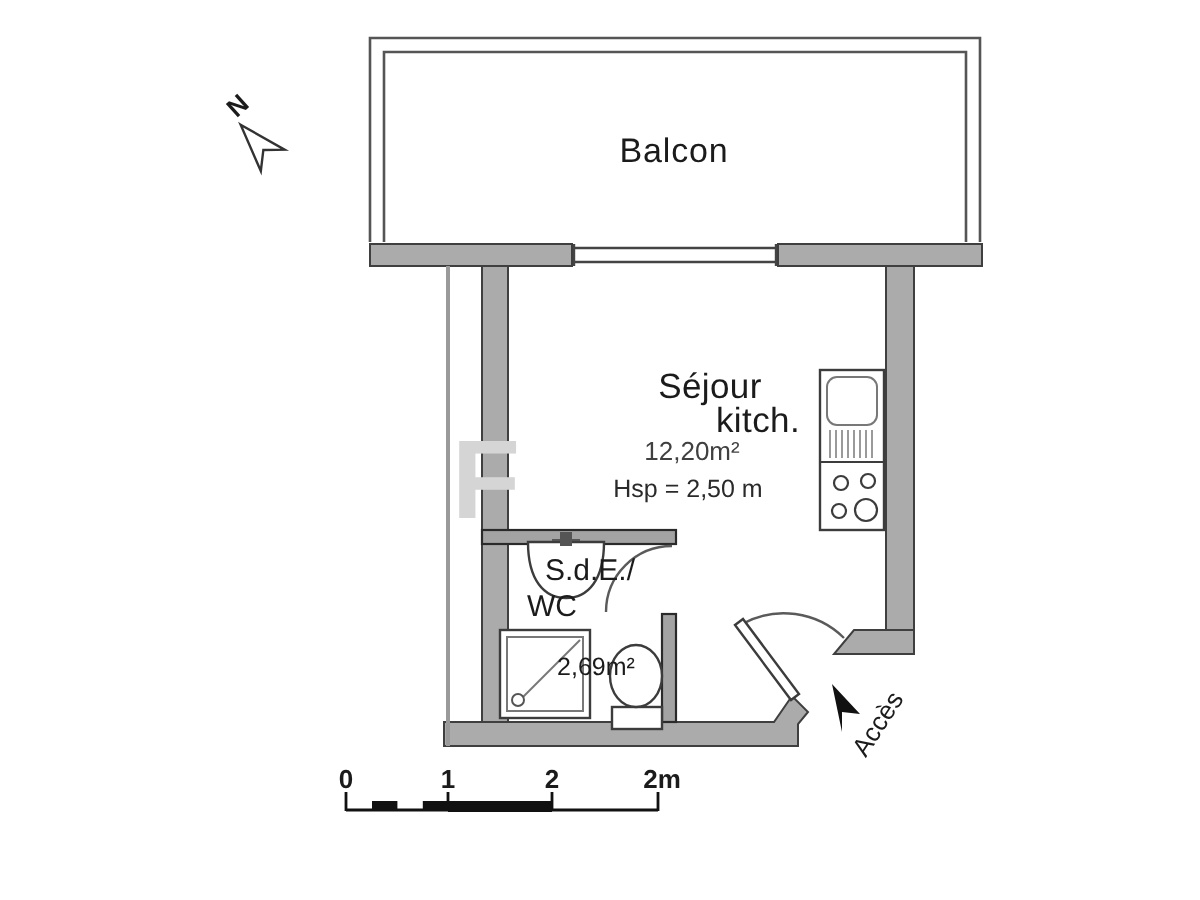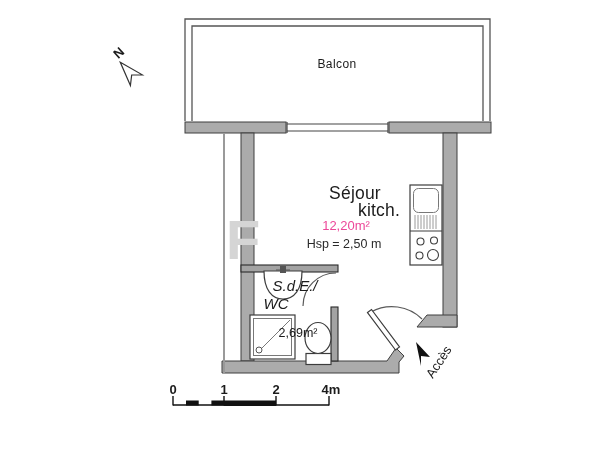--- a/index.html
+++ b/index.html
@@ -6,25 +6,25 @@
   #stage{
     position:relative;width:600px;height:450px;background:#ffffff;overflow:hidden;
     font-family:"Liberation Sans","DejaVu Sans",sans-serif;color:#1b1b1b;
   }
   #plan-svg{position:absolute;left:0;top:0;z-index:1;}
   .lbl{
     position:absolute;z-index:3;white-space:nowrap;
     transform:translate(-50%,-50%);
     color:#1b1b1b;line-height:1.05;text-align:center;
   }
-  .lbl-balcony{font-size:12px;letter-spacing:.4px;}
+  .lbl-balcony{font-size:17px;letter-spacing:.4px;margin-top:12px;}
   .lbl-room{font-size:17.5px;letter-spacing:.2px;}
-  .lbl-area{font-size:13px;color:#ec4899;}
+  .lbl-area{font-size:13px;color:#404040;}
   .lbl-hsp{font-size:12.5px;color:#2a2a2a;}
-  .lbl-bath{font-size:15px;font-style:italic;}
+  .lbl-bath{font-size:15px;}
   .lbl-area-sm{font-size:12.5px;text-align:right;}
   .lbl-acces{font-size:13px;transform:translate(-50%,-50%) rotate(-57deg);}
   .lbl-north{font-size:13px;font-weight:bold;transform:translate(-50%,-50%) rotate(-42deg);}
   .lbl-scale{font-size:13px;font-weight:bold;}
   .watermark{
     position:absolute;z-index:2;transform:translate(-50%,-50%);
     font-size:56px;font-weight:bold;color:#d5d5d5;line-height:1;
     pointer-events:none;
   }
   .wall{fill:#ababab;stroke:#3f3f3f;stroke-width:1;}
@@ -147,15 +147,15 @@
 
   <div class="lbl lbl-bath" style="left:295px;top:286px;">S.d.E./</div>
   <div class="lbl lbl-bath" style="left:276px;top:304px;">WC</div>
   <div class="lbl lbl-area-sm" style="left:298px;top:334px;">2,69m²</div>
 
   <div class="lbl lbl-acces" style="left:439px;top:362px;">Accès</div>
 
   <div class="lbl lbl-scale" style="left:173px;top:390px;">0</div>
   <div class="lbl lbl-scale" style="left:224px;top:390px;">1</div>
   <div class="lbl lbl-scale" style="left:276px;top:390px;">2</div>
-  <div class="lbl lbl-scale" style="left:331px;top:390px;">4m</div>
+  <div class="lbl lbl-scale" style="left:331px;top:390px;">2m</div>
 
 </div>
 
 </body></html>

